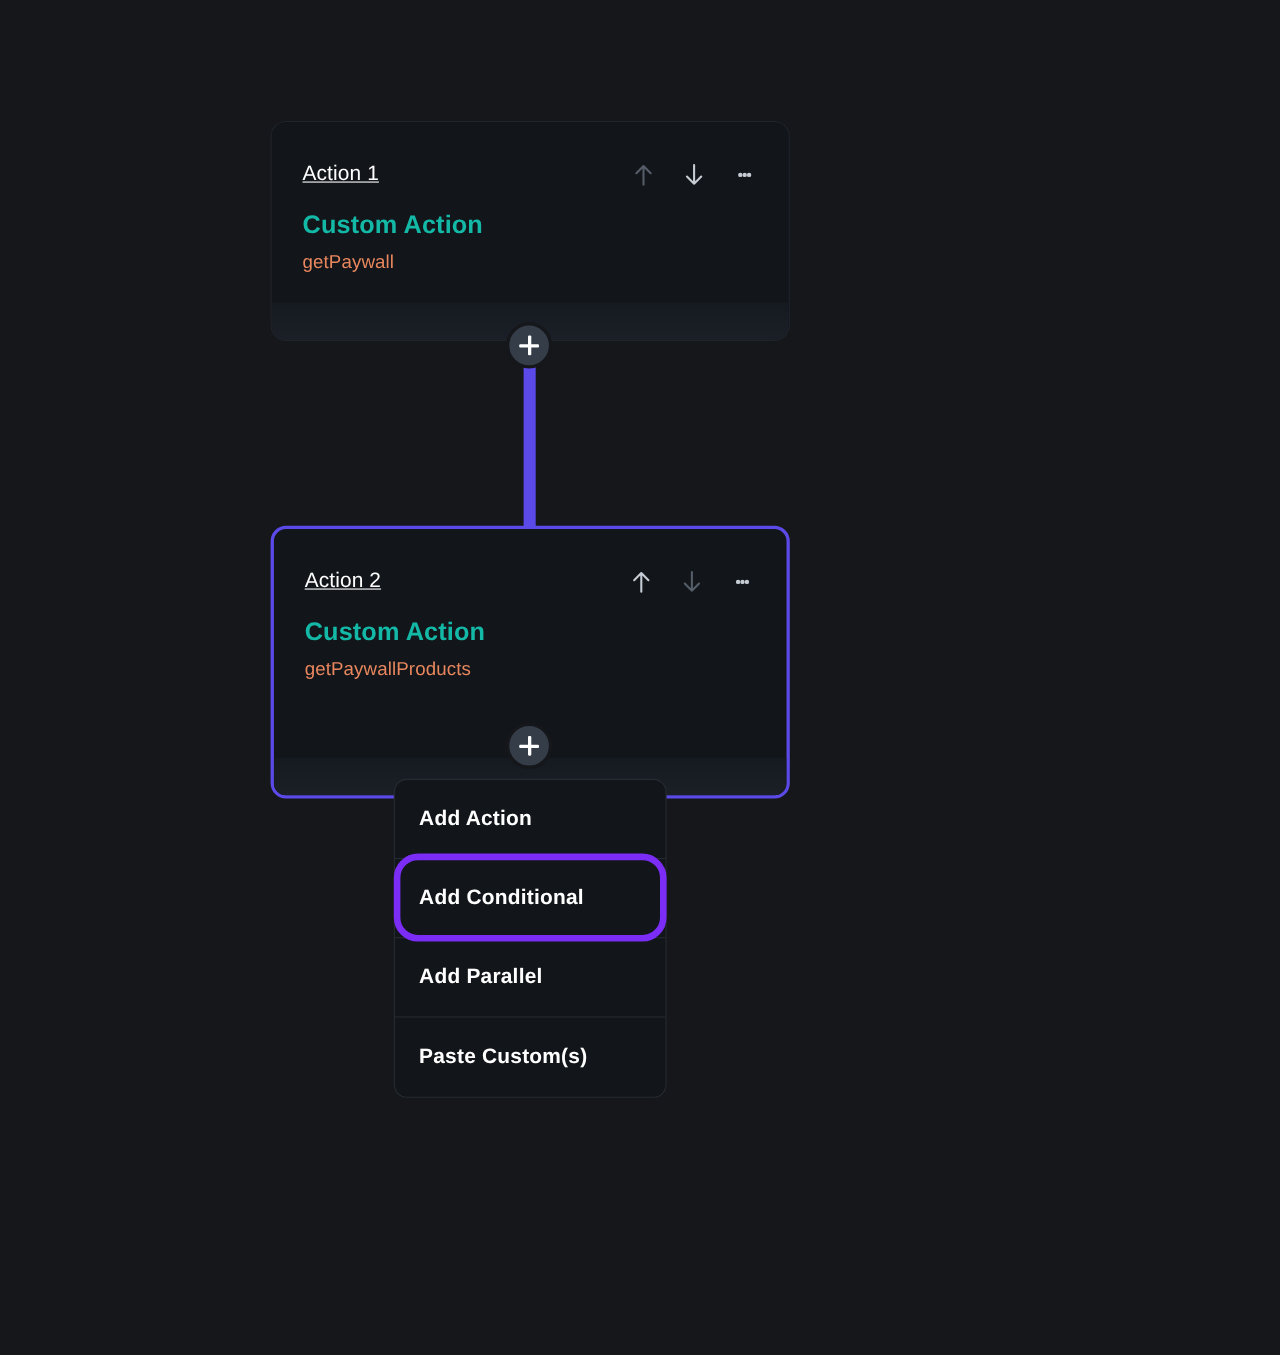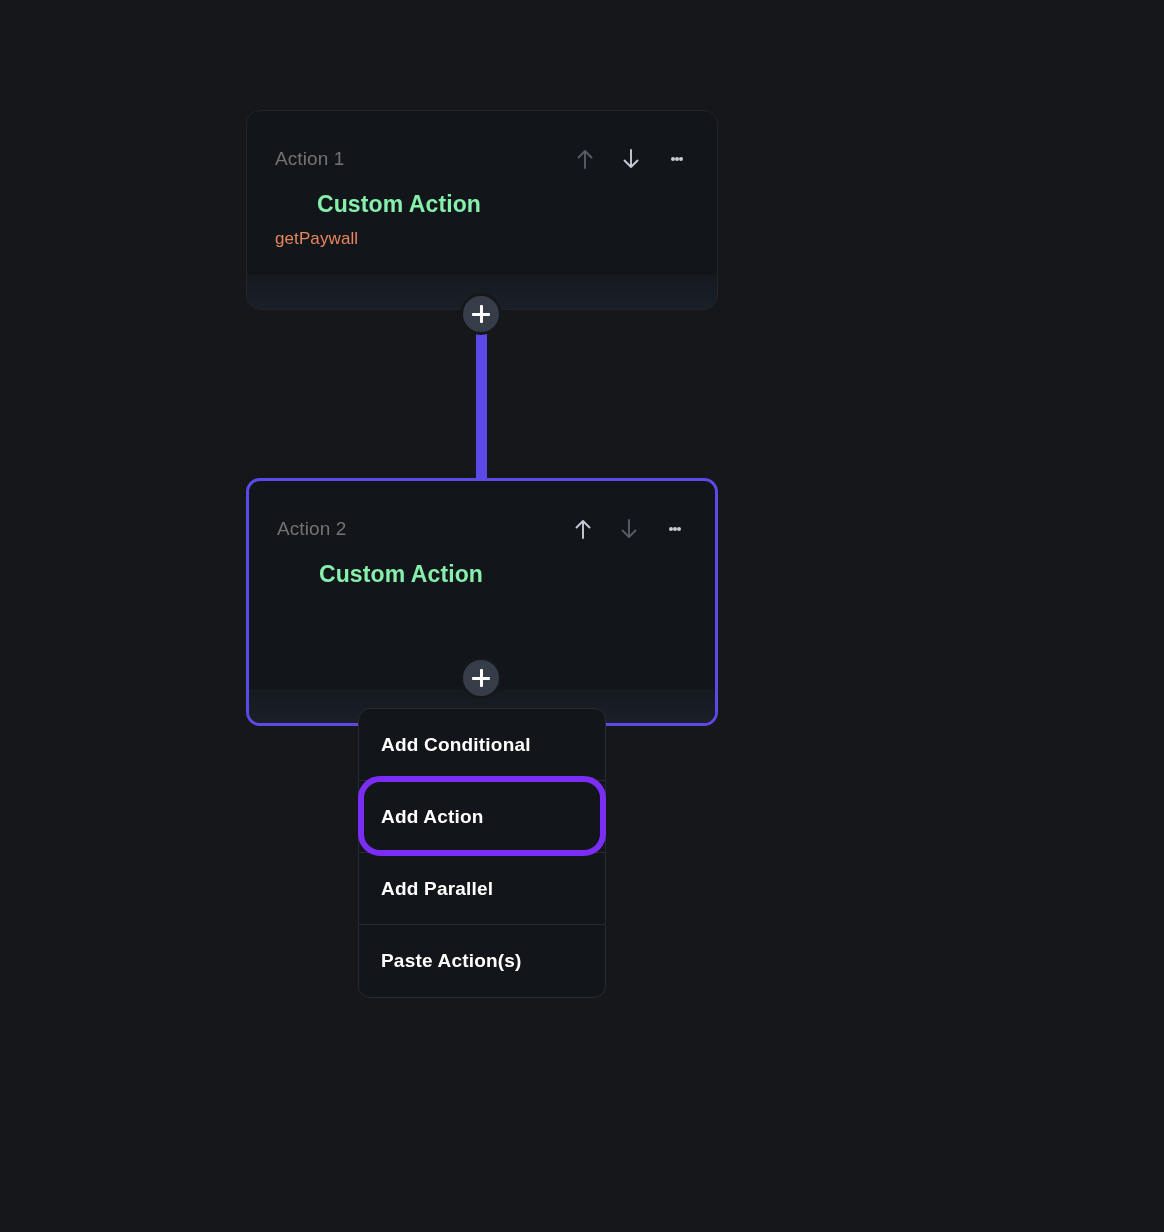--- a/index.html
+++ b/index.html
@@ -58,23 +58,24 @@
 
   .card-top-row {
     display: flex;
     align-items: center;
     justify-content: space-between;
     height: 24px;
   }
 
   .card-index {
     font-size: 19px;
-    color: #737373;
+    color: #ffffff;
     font-weight: 400;
     letter-spacing: .1px;
+    text-decoration: underline;
   }
 
   .card-icons {
     display: flex;
     align-items: center;
     gap: 22px;
   }
   .icon-btn {
     display: inline-flex;
     align-items: center;
@@ -90,23 +91,22 @@
     width: 4px; height: 4px;
     border-radius: 50%;
     background: #c6ccd4;
     margin: 2.6px 0;
   }
 
   .card-title {
     margin-top: 20px;
     font-size: 23px;
     font-weight: 700;
-    color: #86efac;
+    color: #14b8a6;
     letter-spacing: .1px;
-    margin-left: 42px;
   }
 
   .card-sub {
     margin-top: 11px;
     font-size: 17px;
     font-weight: 400;
     color: #e8875e;
     letter-spacing: .1px;
   }
 
@@ -249,30 +249,31 @@
             </svg>
           </span>
           <span class="icon-btn dots">
             <span></span>
               <span></span>
               <span></span>
           </span>
         </div>
       </div>
       <div class="card-title">Custom Action</div>
+      <div class="card-sub">getPaywallProducts</div>
     </div>
     <div class="card-footer"></div>
   </div>
 
   <div class="plus-btn" id="plus-2">
     <span class="plus-glyph"></span>
   </div>
 
   <div class="context-menu">
+    <div class="menu-item">Add Action</div>
     <div class="menu-item">Add Conditional</div>
-    <div class="menu-item">Add Action</div>
     <div class="menu-item">Add Parallel</div>
-    <div class="menu-item">Paste Action(s)</div>
+    <div class="menu-item">Paste Custom(s)</div>
   </div>
 
   <div class="highlight-ring"></div>
 
 </div>
 
 </body></html>

